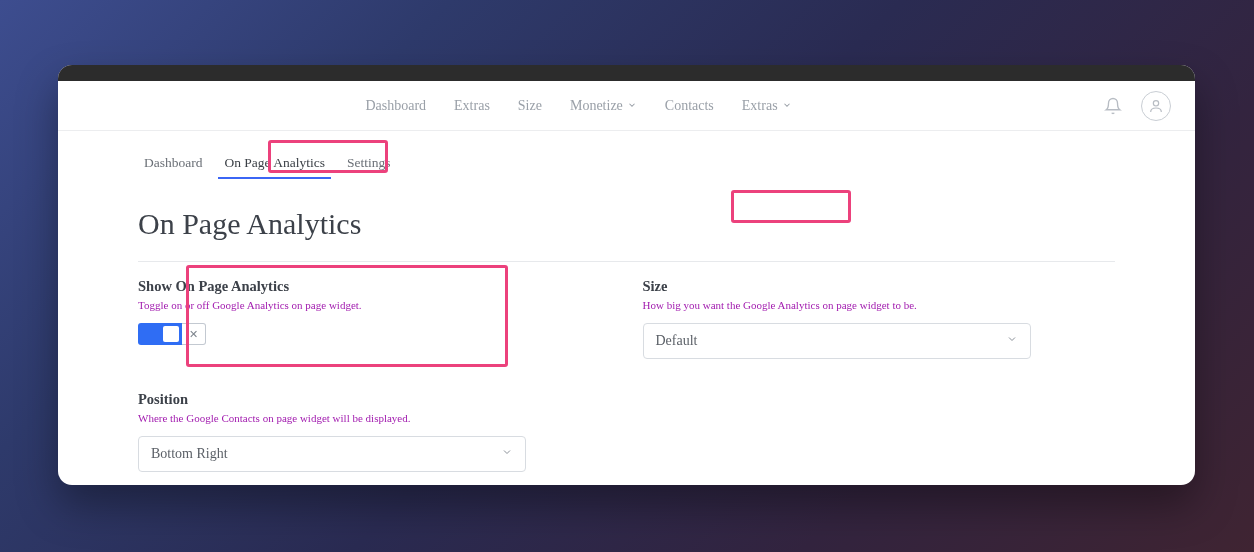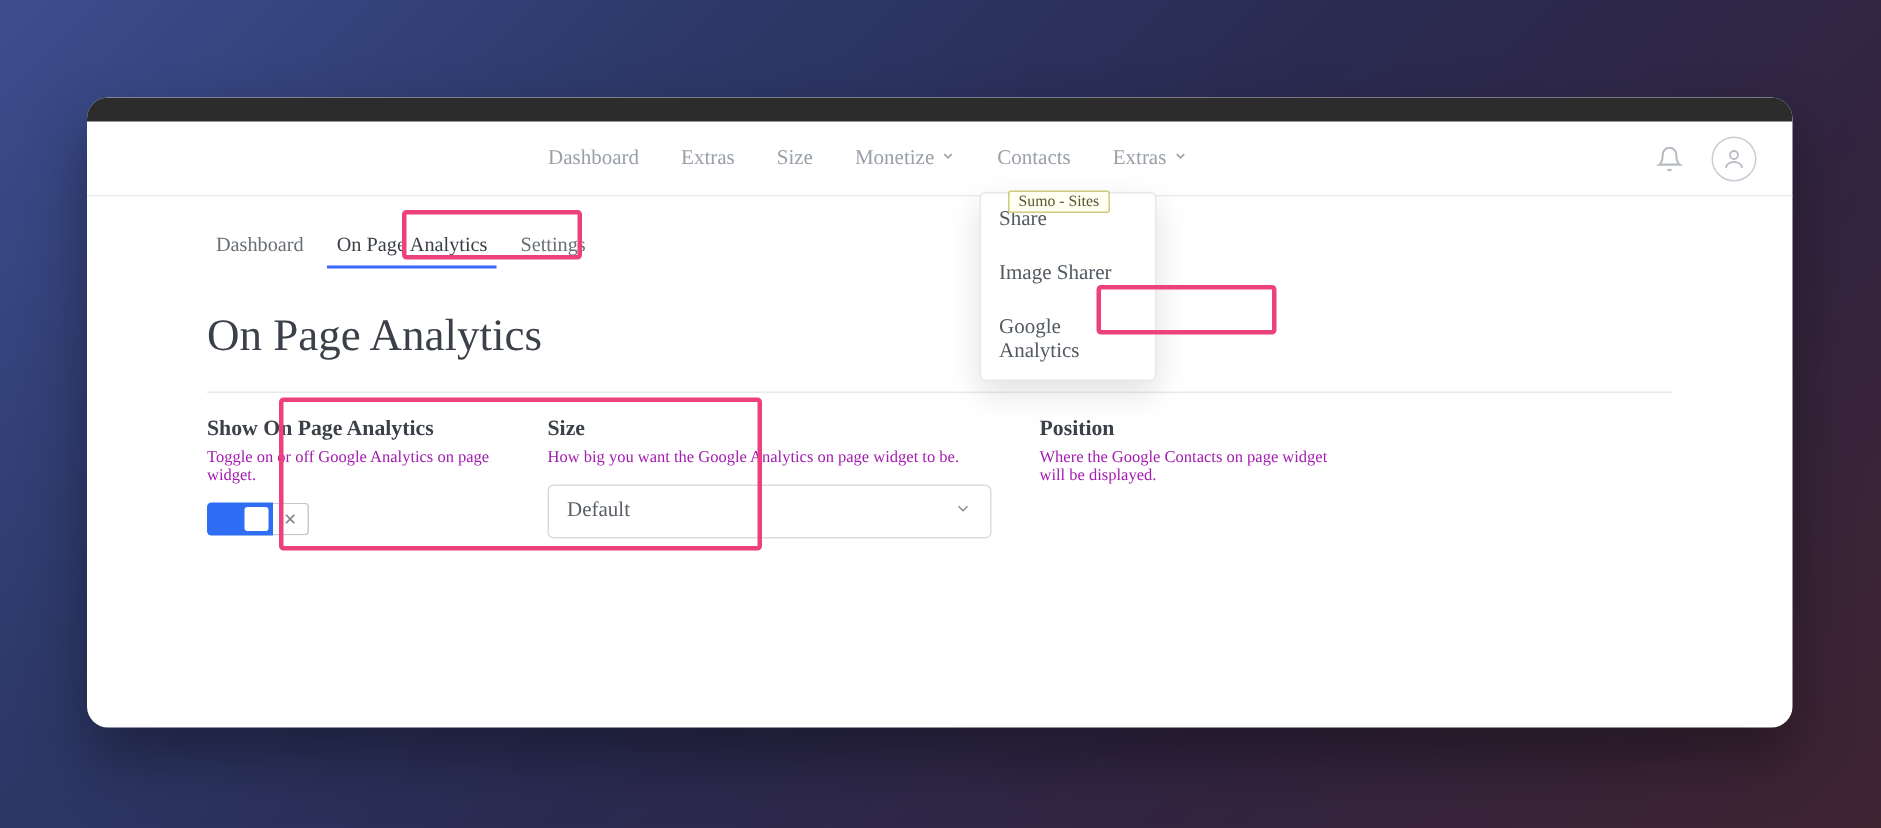--- a/index.html
+++ b/index.html
@@ -66,21 +66,21 @@
     font-size: 30px;
     font-weight: 400;
     color: #3c4149;
     margin: 18px 0 20px 0;
   }
 
   .hr { border-top:1px solid #e7e9ec; margin-bottom: 0; }
 
   .grid {
     display: grid;
-    grid-template-columns: 1fr 1fr 1fr 1fr;
+    grid-template-columns: 1fr 1fr;
     column-gap: 40px;
     row-gap: 30px;
     padding-top: 16px;
     gap: 32px;
   }
   .field-title { font-size: 14.5px; font-weight: 600; color:#3c4149; margin-bottom:4px;}
   .field-desc { font-size: 11px; color:#a21caf; margin-bottom:12px;}
   .toggle-row { display:flex; align-items:center; gap:0; }
   .toggle {
     width: 44px; height:22px; background:#2f6df4; border-radius:3px 0 0 3px;
@@ -90,21 +90,21 @@
     position:absolute; right:3px; top:3px; width:16px; height:16px; background:#fff; border-radius:2px;
   }
   .toggle-clear {
     width:24px; height:22px; border:1px solid #c3c9d1; border-left:none;
     border-radius:0 3px 3px 0; display:flex; align-items:center; justify-content:center;
     color:#7d848d; font-size:13px; cursor:pointer;
   }
   .toggle-clear::before{ content:"✕"; font-size:11px; }
 
   .select {
-    width: 296px; max-width:100%;
+    width: 388px; max-width:100%;
     border:1px solid #d8dce1; border-radius:4px;
     height:36px; display:flex; align-items:center; justify-content:space-between;
     padding: 0 12px; color:#5a5f66; font-size:14px; cursor:pointer;
   }
   .select .chev svg { width:12px; height:12px; color:#8a9098;}
 
   .dropdown {
     position:absolute;
     top: -3px;
     left: 595px;
@@ -206,30 +206,30 @@
           <span>Default</span>
           <span class="chev"><svg viewBox="0 0 24 24" fill="none" stroke="currentColor" stroke-width="2">
                 <polyline points="6 9 12 15 18 9"></polyline>
               </svg></span>
         </div>
       </div>
 
       <div>
         <div class="field-title">Position</div>
         <div class="field-desc">Where the Google Contacts on page widget will be displayed.</div>
+        <div class="select">
+          <span>Bottom Right</span>
+          <span class="chev"><svg viewBox="0 0 24 24" fill="none" stroke="currentColor" stroke-width="2">
+                <polyline points="6 9 12 15 18 9"></polyline>
+              </svg></span>
+        </div>
       </div>
 
     </div>
 
-    <div class="dropdown">
-      <div class="dd-label">Sumo - Sites</div>
-      <div class="dd-item">Share</div>
-      <div class="dd-item">Image Sharer</div>
-      <div class="dd-item">Google Analytics</div>
-    </div>
 
   </div>
 
   <div class="hl" style="top:75px; left:210px; width:120px; height:33px;"></div>
   <div class="hl" style="top:200px; left:128px; width:322px; height:102px;"></div>
   <div class="hl" style="top:125px; left:673px; width:120px; height:33px;"></div>
 
 </div>
 
 </body></html>

